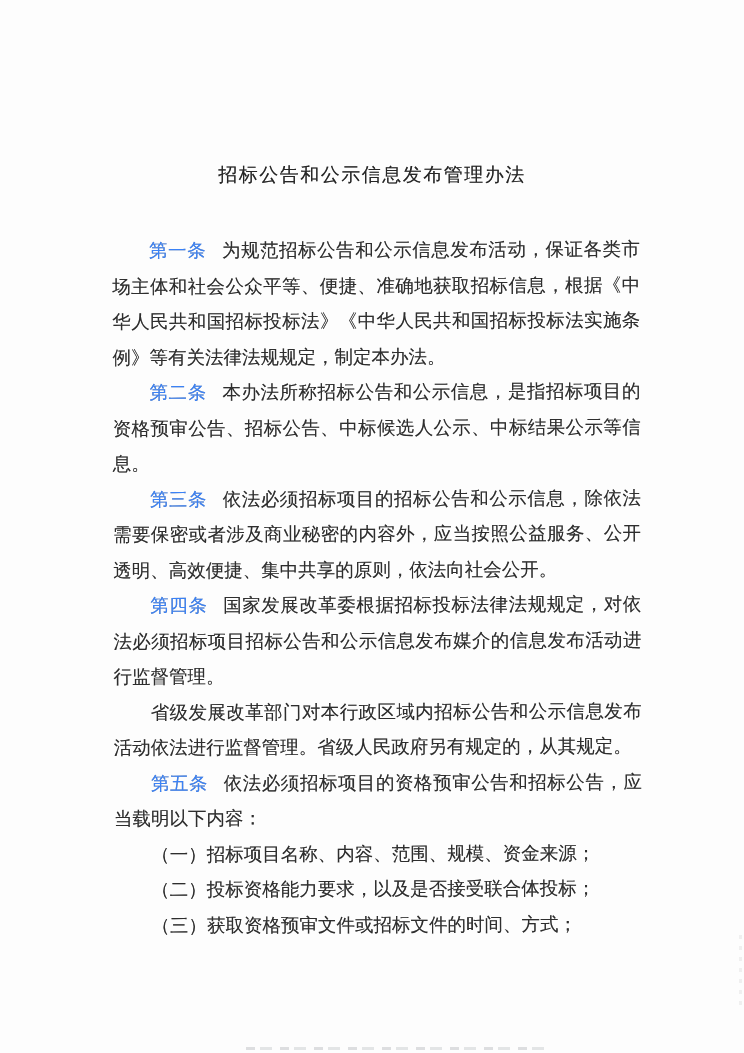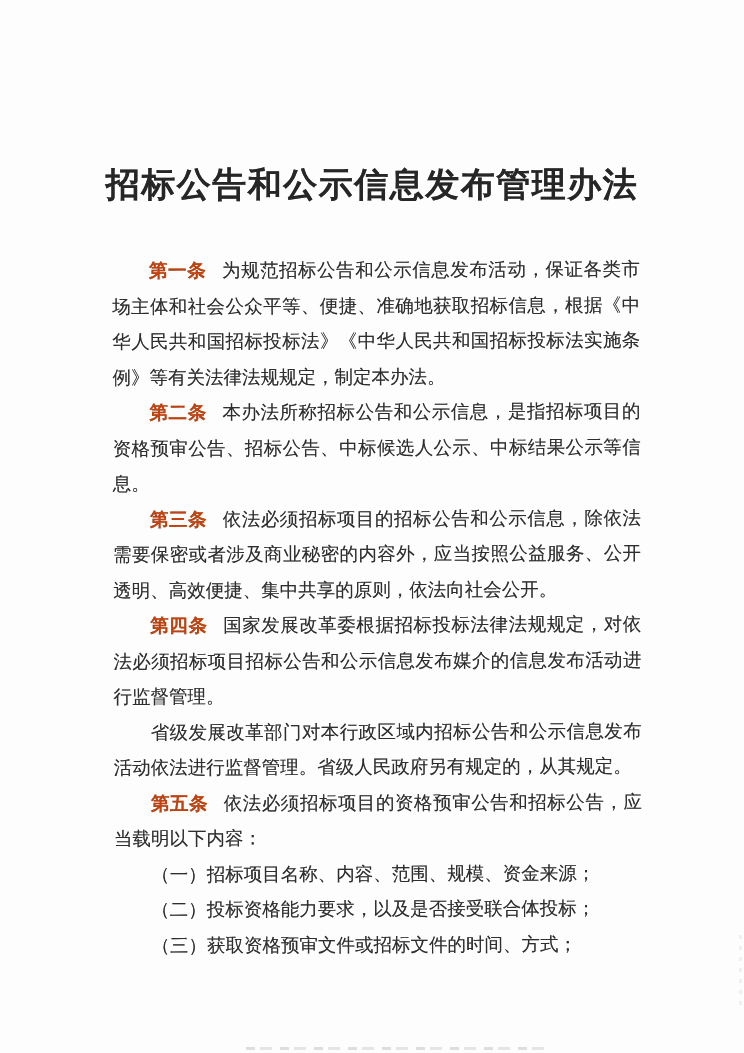--- a/index.html
+++ b/index.html
@@ -13,44 +13,44 @@
     height: 1053px;
     background: #fdfdfd;
     overflow: hidden;
     font-family: "Liberation Serif", "DejaVu Serif", serif;
     color: #2e2e2e;
   }
   .doc-title {
     margin: 0;
     padding-top: 162px;
     text-align: center;
-    font-size: 34px;
-    font-weight: bold;
+    font-size: 19px;
+    font-weight: normal;
     letter-spacing: 1.5px;
     color: #262626;
     text-shadow: 0 0 0.5px rgba(40,40,40,0.55);
   }
   .doc-body {
     margin: 46px 104px 0 112px;
     width: 528px;
     font-size: 18.5px;
     line-height: 35.5px;
     text-align: justify;
     transform: rotate(-0.2deg);
     transform-origin: 0 0;
     text-shadow: 0 0 0.4px rgba(55,55,55,0.5);
   }
   .para {
     margin: 0;
     padding: 0;
     text-indent: 2em;
   }
   .para-label {
-    font-weight: bold;
-    color: #c2410c;
+    font-weight: normal;
+    color: #3b82f6;
   }
   .para-label:not(:empty) {
     margin-right: 0.85em;
   }
   .scan-artifact {
     position: absolute;
     left: 246px;
     top: 1047px;
     width: 302px;
     height: 6px;

